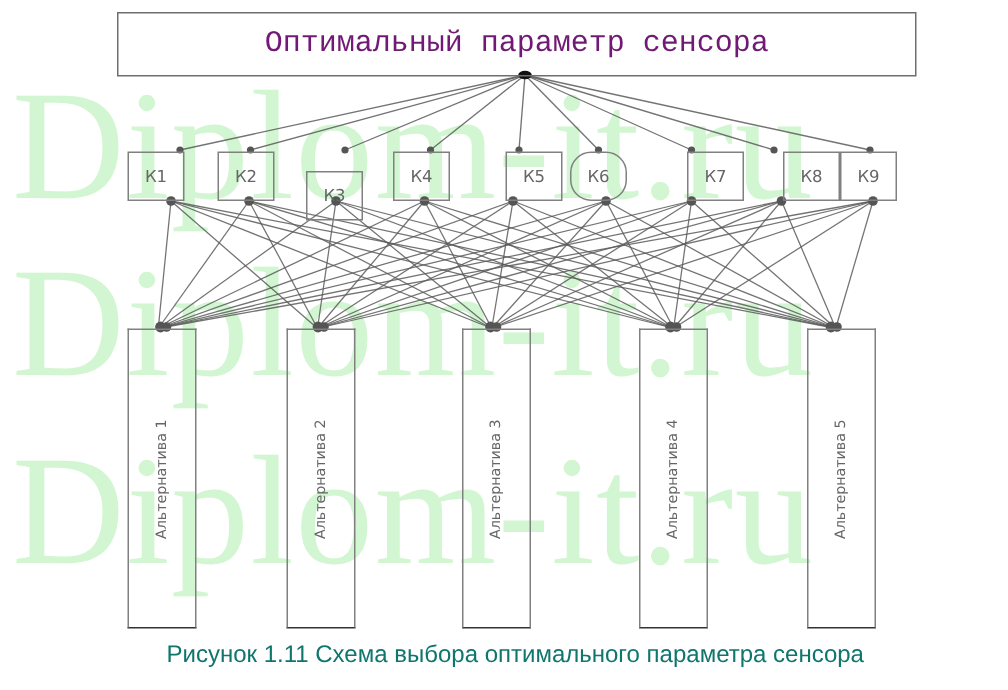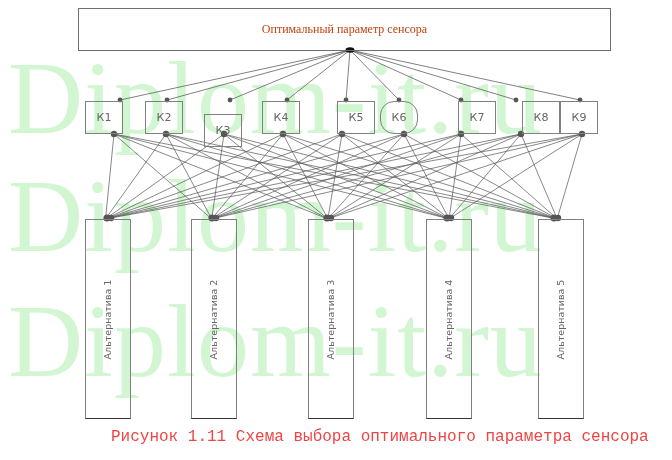--- a/index.html
+++ b/index.html
@@ -8,31 +8,31 @@
     position: absolute; left: 8px; font-family: "Liberation Serif", serif;
     font-size: 104px; color: #d2f6d2; letter-spacing: 1px; white-space: nowrap;
     line-height: 1; z-index: 0; user-select: none;
   }
   svg.edges { position: absolute; left: 0; top: 0; z-index: 1; }
   .box {
     position: absolute; box-sizing: border-box; border: 1.5px solid #808080; background: transparent;
     z-index: 2; display: flex; align-items: center; justify-content: center;
   }
   .top-box { left: 78px; top: 8px; width: 533px; height: 43px; border-color: #6e6e6e; }
-  .top-box span { font-family: Liberation Serif, serif; font-size: 12px; color: #c2410c; }
+  .top-box span { font-family: Liberation Mono, monospace; font-size: 20px; color: #701a75; }
   .crit { top: 101px; width: 38px; height: 33px; }
   .crit span { font-size: 11px; color: #666; font-family: "DejaVu Sans", sans-serif; }
   .alt { top: 219px; width: 46px; height: 200px; border-bottom-color: #333; }
   .alt span {
     display: block; transform: rotate(-90deg); white-space: nowrap;
     font-size: 9.5px; color: #666; font-family: "DejaVu Sans", sans-serif;
   }
   .caption {
-    position: absolute; left: 111px; top: 428px; font-family: Liberation Mono, monospace;
-    font-size: 16px; color: #ef4444; white-space: nowrap; z-index: 2;
+    position: absolute; left: 111px; top: 428px; font-family: Liberation Sans, sans-serif;
+    font-size: 16px; color: #0f766e; white-space: nowrap; z-index: 2;
   }
 </style>
 </head>
 <body>
 
 <div class="watermark" style="top:46px;">Diplom-it.ru</div>
 <div class="watermark" style="top:164px;">Diplom-it.ru</div>
 <div class="watermark" style="top:289px;">Diplom-it.ru</div>
 
 <svg class="edges" width="672" height="460" viewBox="0 0 672 460" id="edges">

